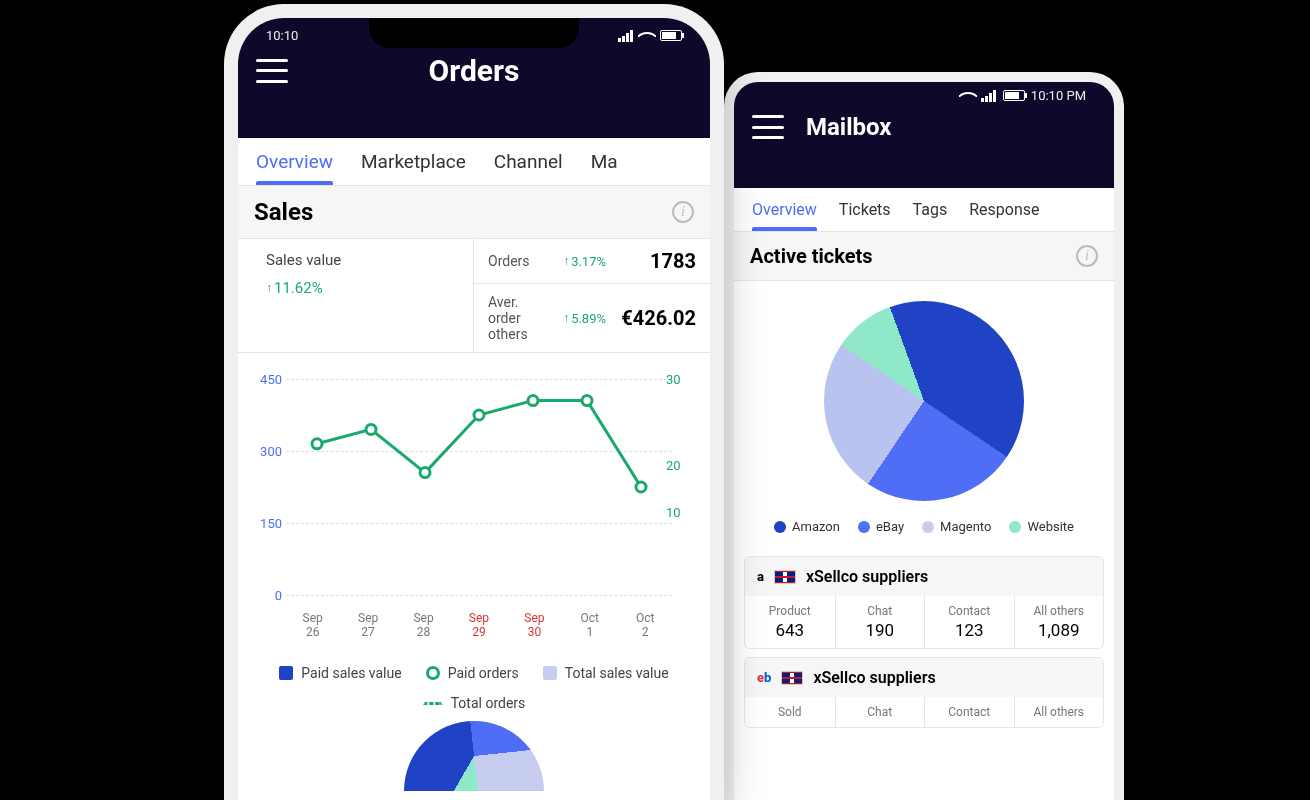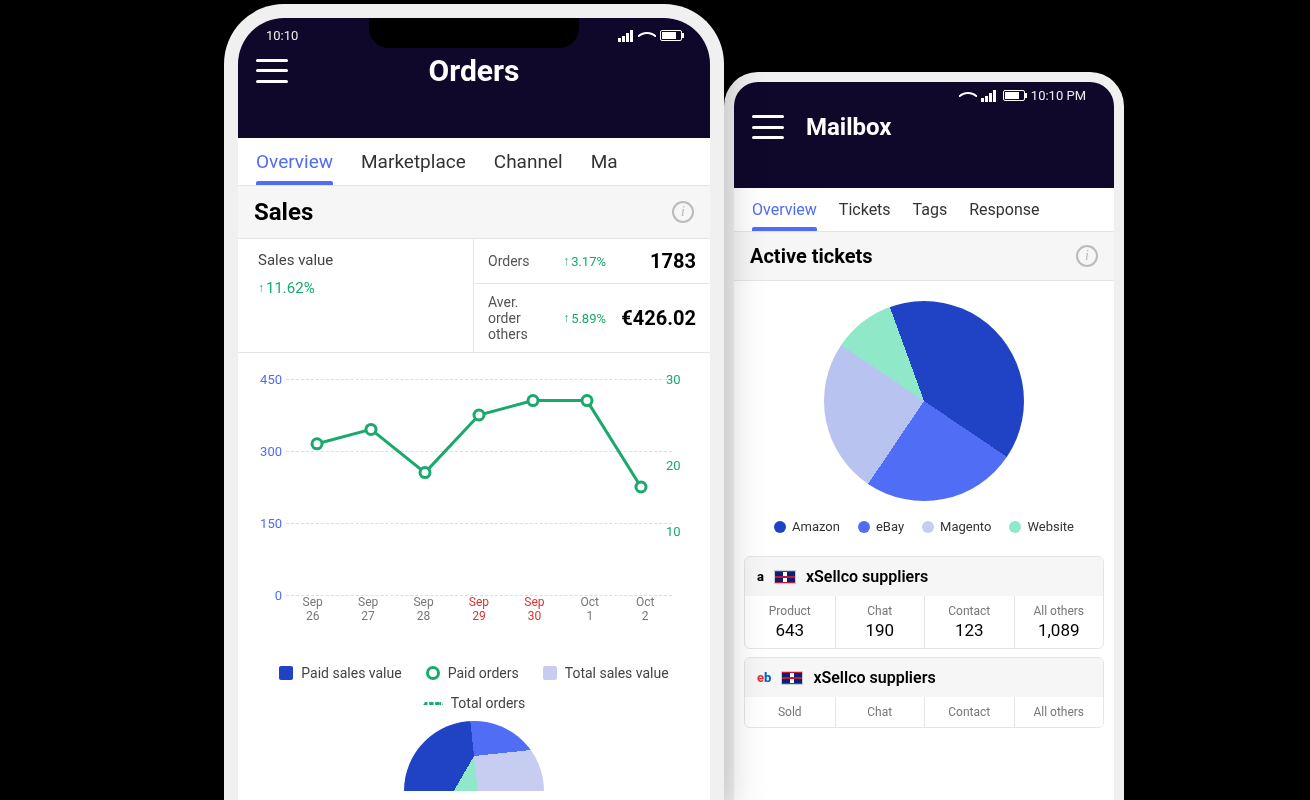--- a/index.html
+++ b/index.html
@@ -39,21 +39,21 @@
   .tab.active{color:var(--accent);position:relative;}
   .tab.active::after{content:"";position:absolute;left:0;right:0;bottom:-1px;height:5px;background:var(--accent);border-radius:2px 2px 0 0;}
   .phone2 .tabs{gap:22px;}
   .phone2 .tab{font-size:16px;}
   
   .section-head{display:flex;align-items:center;justify-content:space-between;padding:12px 16px;background:var(--panel);border-bottom:1px solid var(--border);}
   .section-head h2{margin:0;font-size:24px;font-weight:700;}
   .info-icon{width:22px;height:22px;border:2px solid #bbb;border-radius:50%;display:flex;align-items:center;justify-content:center;color:#bbb;font-size:14px;font-style:italic;font-family:serif;}
   
   .kpi-grid{display:grid;grid-template-columns:1fr 1fr;border-bottom:1px solid var(--border);}
-  .kpi-left{padding:12px 20px;border-right:1px solid var(--border);}
+  .kpi-left{padding:12px 28px;border-right:1px solid var(--border);}
   .kpi-left .label{font-size:15px;color:#444;}
   .kpi-left .big{font-size:26px;font-weight:700;margin-top:4px;}
   .kpi-left .delta{color:var(--green);font-size:15px;margin-top:10px;display:flex;align-items:center;gap:2px;}
   .kpi-right{display:flex;flex-direction:column;}
   .kpi-row{display:flex;align-items:center;justify-content:space-between;padding:10px 14px;gap:10px;}
   .kpi-row + .kpi-row{border-top:1px solid var(--border);}
   .kpi-row .lab{font-size:14px;color:#555;flex:1;}
   .kpi-row .delta{color:var(--green);font-size:13px;display:flex;align-items:center;gap:2px;}
   .kpi-row .val{font-size:20px;font-weight:700;min-width:80px;text-align:right;}
   .up::before{content:"↑";font-size:12px;}
@@ -61,21 +61,21 @@
   .chart-wrap{padding:14px 10px 6px 10px;}
   .chart{position:relative;height:250px;width:100%;}
   .ygrid{position:absolute;left:38px;right:28px;border-top:1px dashed #ddd;font-size:0;}
   .ylab{position:absolute;left:0;font-size:13px;color:var(--accent);transform:translateY(-50%);width:34px;text-align:right;}
   .ylab.r{left:auto;right:0;color:var(--green);text-align:left;}
   .bars{position:absolute;left:42px;right:32px;bottom:22px;top:12px;display:flex;align-items:flex-end;gap:10px;}
   .barcol{flex:1;display:flex;flex-direction:column;align-items:center;gap:4px;}
   .barstack{position:relative;width:70%;height:100%;display:flex;align-items:flex-end;}
   .bar-total{position:absolute;bottom:0;width:100%;background:var(--pale);border-radius:2px 2px 0 0;}
   .bar-paid{position:absolute;bottom:0;width:100%;background:var(--accent2);border-radius:2px 2px 0 0;}
-  .xlab{position:absolute;top:100%;left:50%;transform:translateX(-50%);margin-top:0;font-size:12px;color:#777;text-align:center;white-space:pre-line;line-height:1.2;}
+  .xlab{position:absolute;top:100%;left:50%;transform:translateX(-50%);margin-top:16px;font-size:12px;color:#777;text-align:center;white-space:pre-line;line-height:1.2;}
   .xlab.weekend{color:#d33;}
   .linewrap{position:absolute;left:42px;right:32px;bottom:22px;top:12px;pointer-events:none;}
   .legend{display:flex;flex-wrap:wrap;gap:14px 24px;justify-content:center;padding:48px 10px 10px;font-size:14px;color:#444;}
   .legend .item{display:flex;align-items:center;gap:8px;}
   .sw{width:14px;height:14px;border-radius:2px;}
   .sw.ring{width:14px;height:14px;border:3px solid var(--green);border-radius:50%;background:#fff;}
   .sw.dash{width:20px;height:0;border-top:3px dotted var(--green);}
   
   .pie-wrap{display:flex;justify-content:center;padding:20px 0 10px;}
   .pie{width:200px;height:200px;border-radius:50%;position:relative;}
@@ -168,21 +168,21 @@
     <div class="chart-wrap">
       <div class="chart" id="barChart">
           <div class="ygrid" style="top: 228px;"></div>
           <div class="ylab" style="top: 228px;">0</div>
           <div class="ygrid" style="top: 156px;"></div>
           <div class="ylab" style="top: 156px;">150</div>
           <div class="ygrid" style="top: 84px;"></div>
           <div class="ylab" style="top: 84px;">300</div>
           <div class="ygrid" style="top: 12px;"></div>
           <div class="ylab" style="top: 12px;">450</div>
-          <div class="ylab r" style="top: 164px;">10</div>
+          <div class="ylab r" style="top: 145px;">10</div>
           <div class="ylab r" style="top: 98px;">20</div>
           <div class="ylab r" style="top: 12px;">30</div>
           <div class="bars">
             <div class="barcol">
               <div class="barstack">
                 <div class="bar-total" style="height: 66.6667%;"></div>
                 <div class="bar-paid" style="height: 70%;"></div>
                 <div class="xlab">Sep
 26</div>
               </div>

